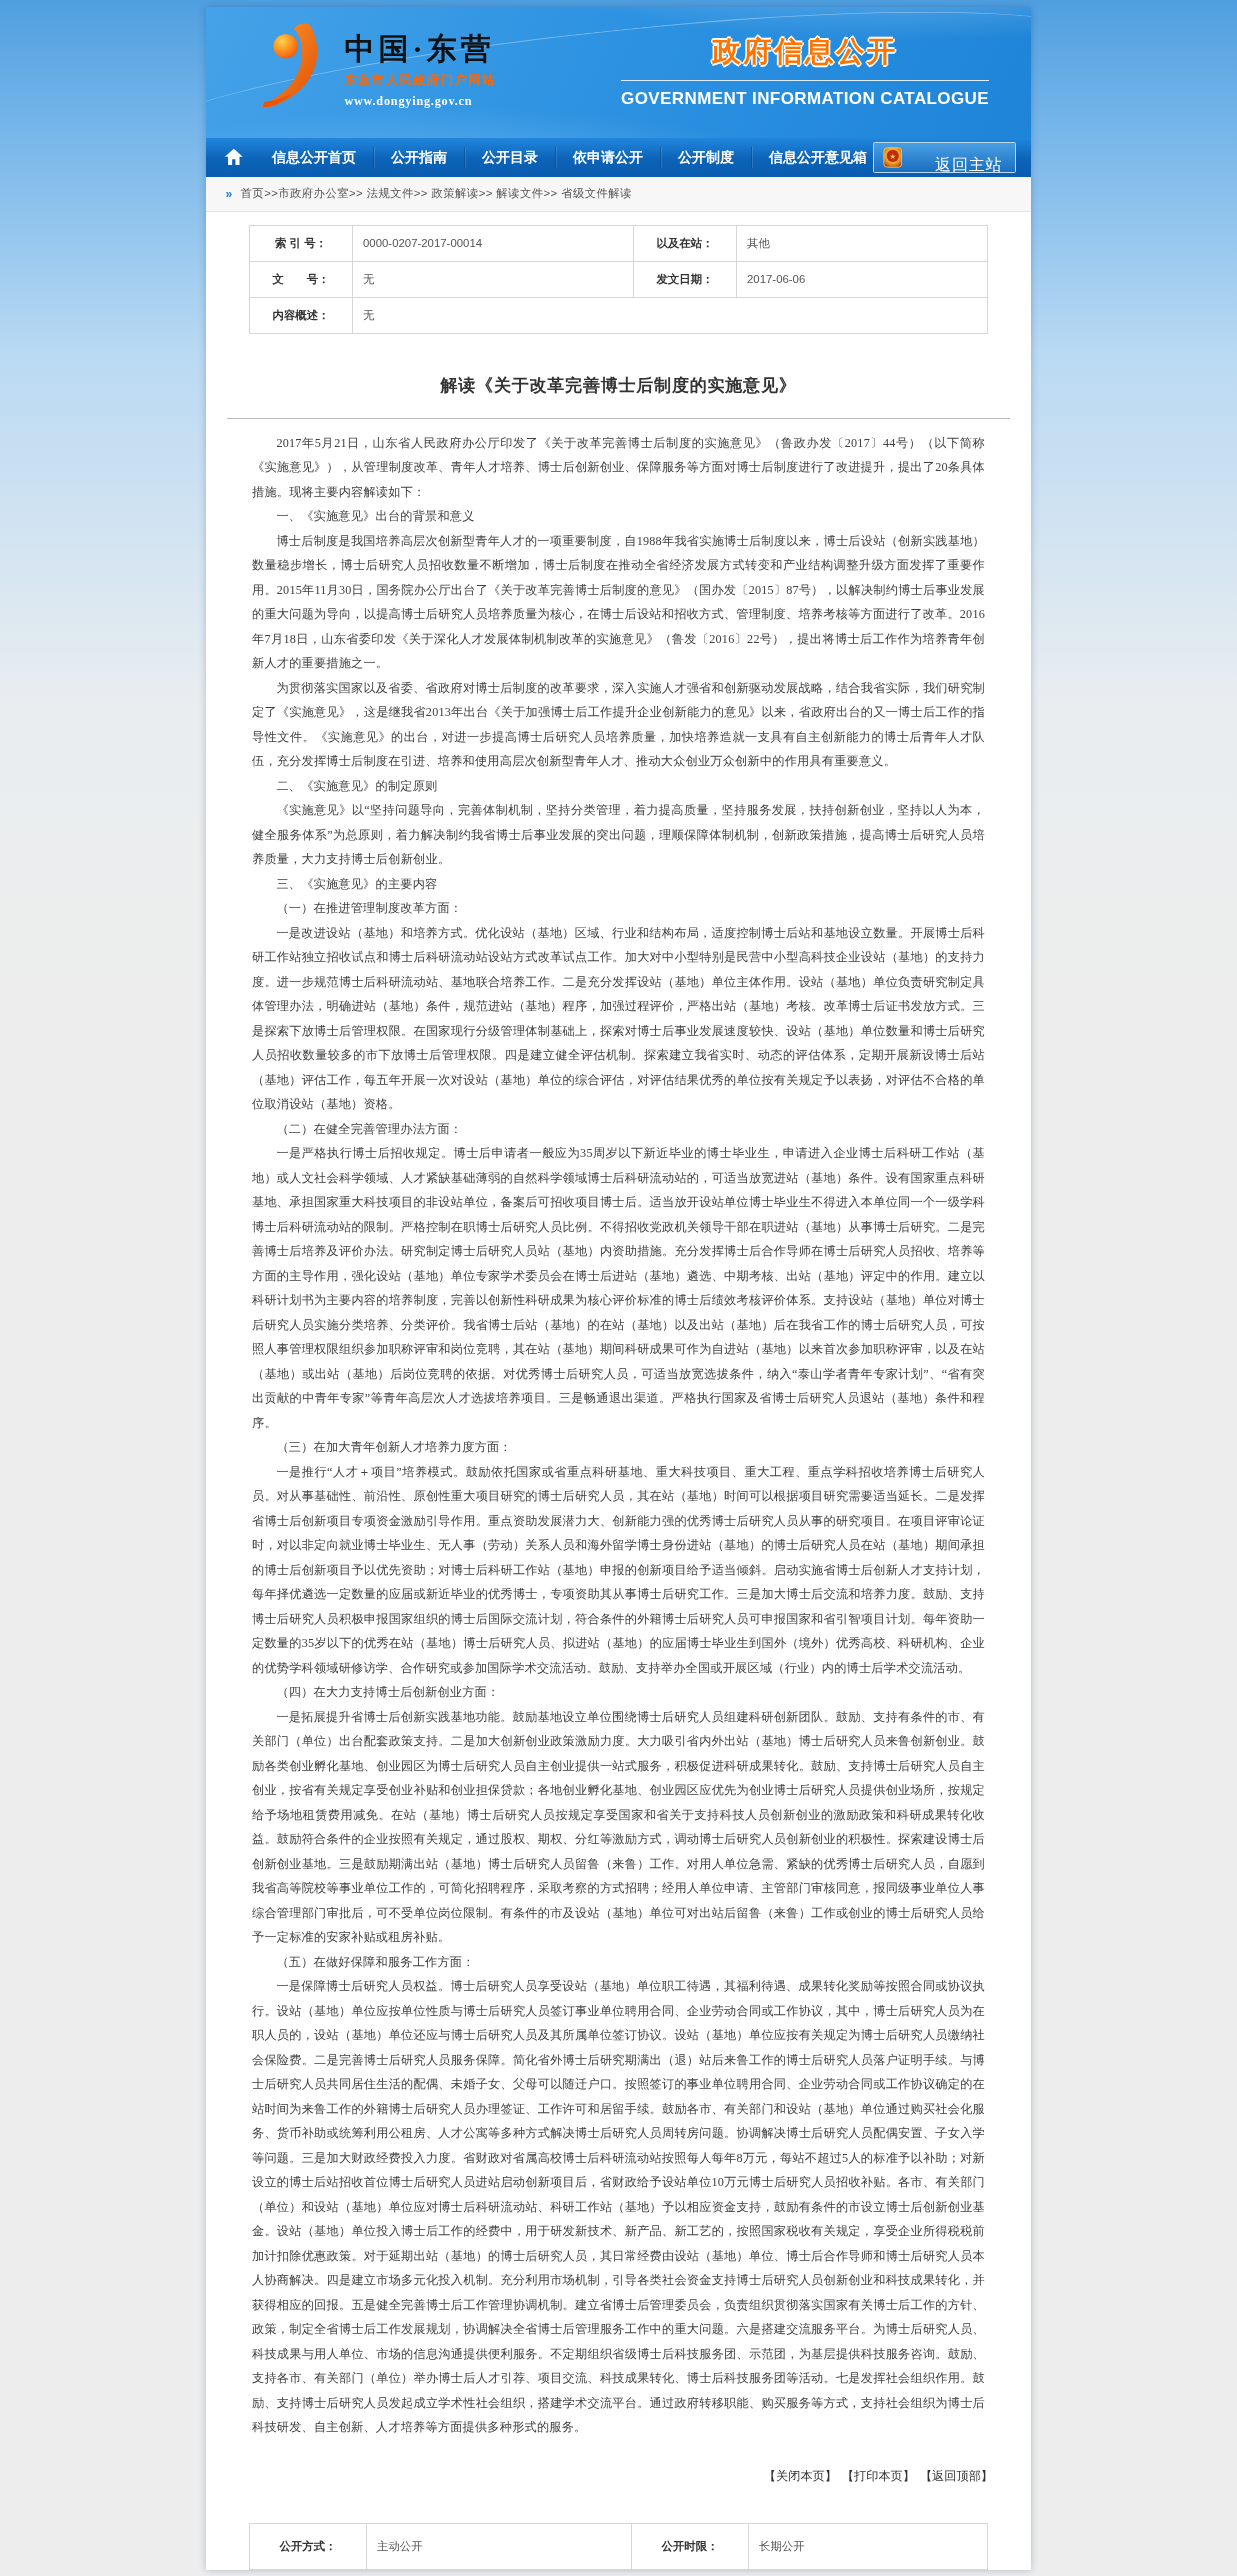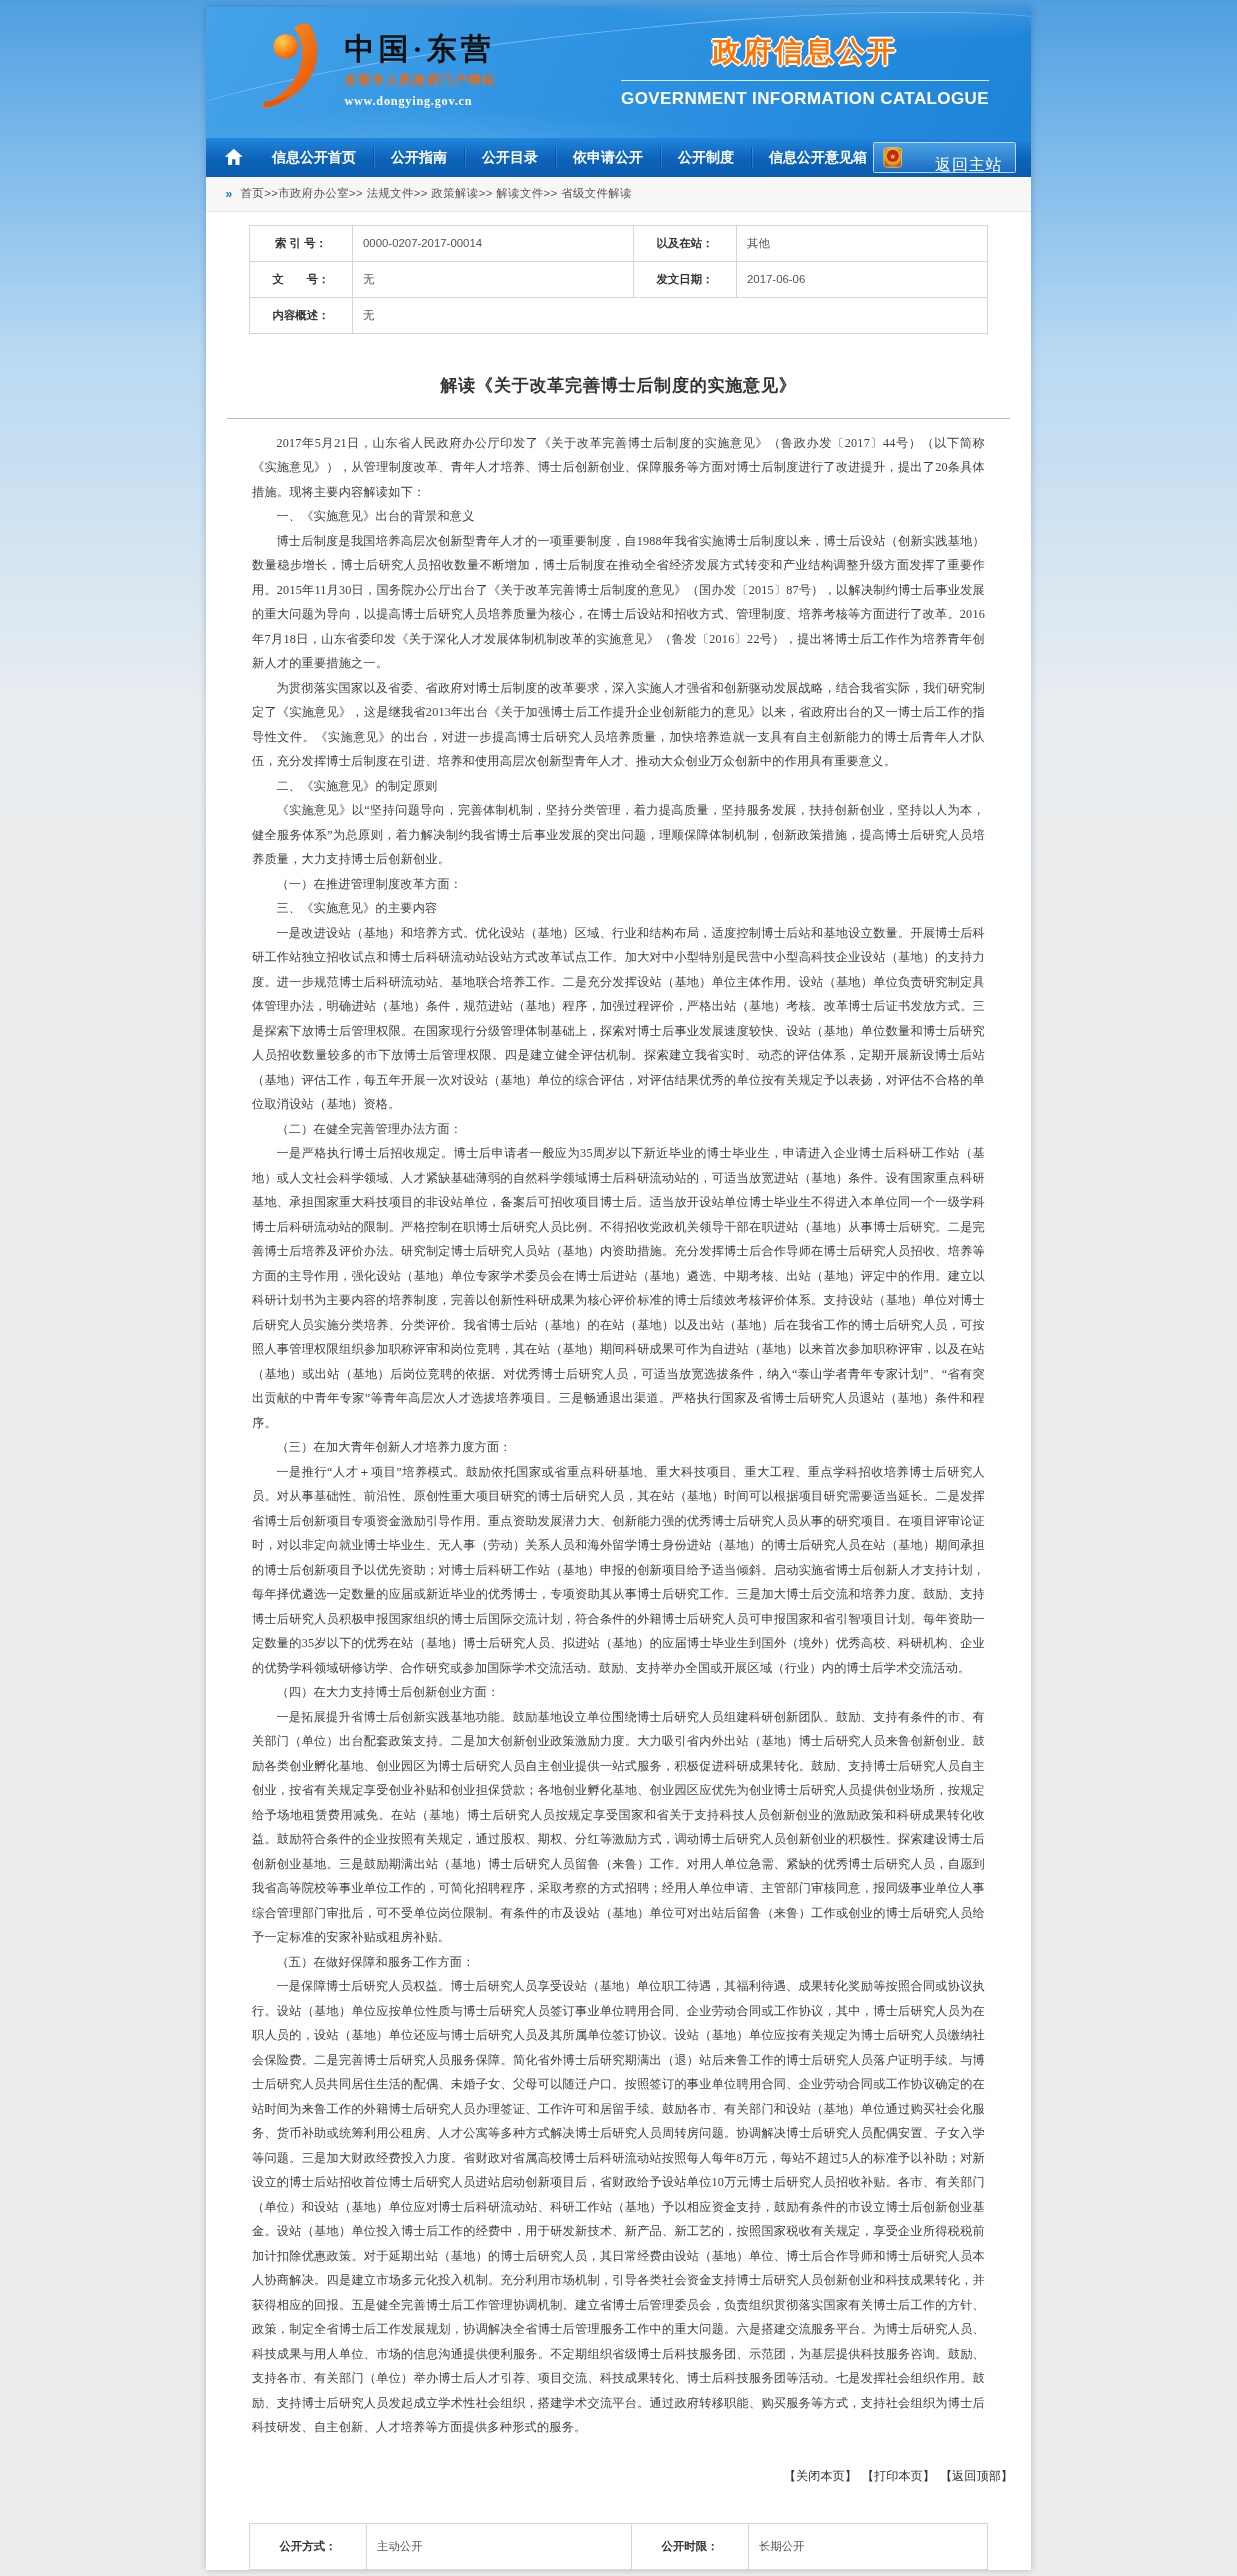--- a/index.html
+++ b/index.html
@@ -53,21 +53,21 @@
   .info-table td.val{padding-left:10px;color:#555;font-family:Liberation Sans, sans-serif;}
   .pub-table{margin:38px auto 34px;}
   .pub-table td{height:43px;}
 
   
   .art-title{font-size:17px;font-weight:bold;color:#333;text-align:center;padding-top:29px;letter-spacing:0.8px;font-family:Liberation Sans, sans-serif;}
   .title-rule{height:1.6px;background:#b9b9b9;margin:21px 21px 0;}
   .article{padding:11.4px 46px 4.9px;}
   .article p{margin:0;text-indent:2em;font-size:12.2px;line-height:24.5px;color:#404040;text-align:justify;
     font-family:"Liberation Serif","DejaVu Serif",serif;letter-spacing:0.2px;}
-  .art-actions{text-align:right;padding:23px 18px 0 0;}
+  .art-actions{text-align:right;padding:23px 38px 0 0;}
   .art-actions .act-link{font-size:12.2px;color:#333;margin-left:4.9px;cursor:pointer;font-family:"Liberation Serif","DejaVu Serif",serif;}
 </style>
 </head>
 <body>
 
 <div class="page-col">
 
   <div class="banner">
     <div class="logo-wrap">
       <svg class="logo-svg" viewBox="0 0 92 122">
@@ -157,22 +157,22 @@
   <h1 class="art-title">解读《关于改革完善博士后制度的实施意见》</h1>
   <div class="title-rule"></div>
 
   <div class="article">
       <p>2017年5月21日，山东省人民政府办公厅印发了《关于改革完善博士后制度的实施意见》（鲁政办发〔2017〕44号）（以下简称《实施意见》），从管理制度改革、青年人才培养、博士后创新创业、保障服务等方面对博士后制度进行了改进提升，提出了20条具体措施。现将主要内容解读如下：</p>
       <p>一、《实施意见》出台的背景和意义</p>
       <p>博士后制度是我国培养高层次创新型青年人才的一项重要制度，自1988年我省实施博士后制度以来，博士后设站（创新实践基地）数量稳步增长，博士后研究人员招收数量不断增加，博士后制度在推动全省经济发展方式转变和产业结构调整升级方面发挥了重要作用。2015年11月30日，国务院办公厅出台了《关于改革完善博士后制度的意见》（国办发〔2015〕87号），以解决制约博士后事业发展的重大问题为导向，以提高博士后研究人员培养质量为核心，在博士后设站和招收方式、管理制度、培养考核等方面进行了改革。2016年7月18日，山东省委印发《关于深化人才发展体制机制改革的实施意见》（鲁发〔2016〕22号），提出将博士后工作作为培养青年创新人才的重要措施之一。</p>
       <p>为贯彻落实国家以及省委、省政府对博士后制度的改革要求，深入实施人才强省和创新驱动发展战略，结合我省实际，我们研究制定了《实施意见》，这是继我省2013年出台《关于加强博士后工作提升企业创新能力的意见》以来，省政府出台的又一博士后工作的指导性文件。《实施意见》的出台，对进一步提高博士后研究人员培养质量，加快培养造就一支具有自主创新能力的博士后青年人才队伍，充分发挥博士后制度在引进、培养和使用高层次创新型青年人才、推动大众创业万众创新中的作用具有重要意义。</p>
       <p>二、《实施意见》的制定原则</p>
       <p>《实施意见》以“坚持问题导向，完善体制机制，坚持分类管理，着力提高质量，坚持服务发展，扶持创新创业，坚持以人为本，健全服务体系”为总原则，着力解决制约我省博士后事业发展的突出问题，理顺保障体制机制，创新政策措施，提高博士后研究人员培养质量，大力支持博士后创新创业。</p>
+      <p>三、《实施意见》的主要内容</p>
       <p>（一）在推进管理制度改革方面：</p>
-      <p>三、《实施意见》的主要内容</p>
       <p>一是改进设站（基地）和培养方式。优化设站（基地）区域、行业和结构布局，适度控制博士后站和基地设立数量。开展博士后科研工作站独立招收试点和博士后科研流动站设站方式改革试点工作。加大对中小型特别是民营中小型高科技企业设站（基地）的支持力度。进一步规范博士后科研流动站、基地联合培养工作。二是充分发挥设站（基地）单位主体作用。设站（基地）单位负责研究制定具体管理办法，明确进站（基地）条件，规范进站（基地）程序，加强过程评价，严格出站（基地）考核。改革博士后证书发放方式。三是探索下放博士后管理权限。在国家现行分级管理体制基础上，探索对博士后事业发展速度较快、设站（基地）单位数量和博士后研究人员招收数量较多的市下放博士后管理权限。四是建立健全评估机制。探索建立我省实时、动态的评估体系，定期开展新设博士后站（基地）评估工作，每五年开展一次对设站（基地）单位的综合评估，对评估结果优秀的单位按有关规定予以表扬，对评估不合格的单位取消设站（基地）资格。</p>
       <p>（二）在健全完善管理办法方面：</p>
       <p>一是严格执行博士后招收规定。博士后申请者一般应为35周岁以下新近毕业的博士毕业生，申请进入企业博士后科研工作站（基地）或人文社会科学领域、人才紧缺基础薄弱的自然科学领域博士后科研流动站的，可适当放宽进站（基地）条件。设有国家重点科研基地、承担国家重大科技项目的非设站单位，备案后可招收项目博士后。适当放开设站单位博士毕业生不得进入本单位同一个一级学科博士后科研流动站的限制。严格控制在职博士后研究人员比例。不得招收党政机关领导干部在职进站（基地）从事博士后研究。二是完善博士后培养及评价办法。研究制定博士后研究人员站（基地）内资助措施。充分发挥博士后合作导师在博士后研究人员招收、培养等方面的主导作用，强化设站（基地）单位专家学术委员会在博士后进站（基地）遴选、中期考核、出站（基地）评定中的作用。建立以科研计划书为主要内容的培养制度，完善以创新性科研成果为核心评价标准的博士后绩效考核评价体系。支持设站（基地）单位对博士后研究人员实施分类培养、分类评价。我省博士后站（基地）的在站（基地）以及出站（基地）后在我省工作的博士后研究人员，可按照人事管理权限组织参加职称评审和岗位竞聘，其在站（基地）期间科研成果可作为自进站（基地）以来首次参加职称评审，以及在站（基地）或出站（基地）后岗位竞聘的依据。对优秀博士后研究人员，可适当放宽选拔条件，纳入“泰山学者青年专家计划”、“省有突出贡献的中青年专家”等青年高层次人才选拔培养项目。三是畅通退出渠道。严格执行国家及省博士后研究人员退站（基地）条件和程序。</p>
       <p>（三）在加大青年创新人才培养力度方面：</p>
       <p>一是推行“人才＋项目”培养模式。鼓励依托国家或省重点科研基地、重大科技项目、重大工程、重点学科招收培养博士后研究人员。对从事基础性、前沿性、原创性重大项目研究的博士后研究人员，其在站（基地）时间可以根据项目研究需要适当延长。二是发挥省博士后创新项目专项资金激励引导作用。重点资助发展潜力大、创新能力强的优秀博士后研究人员从事的研究项目。在项目评审论证时，对以非定向就业博士毕业生、无人事（劳动）关系人员和海外留学博士身份进站（基地）的博士后研究人员在站（基地）期间承担的博士后创新项目予以优先资助；对博士后科研工作站（基地）申报的创新项目给予适当倾斜。启动实施省博士后创新人才支持计划，每年择优遴选一定数量的应届或新近毕业的优秀博士，专项资助其从事博士后研究工作。三是加大博士后交流和培养力度。鼓励、支持博士后研究人员积极申报国家组织的博士后国际交流计划，符合条件的外籍博士后研究人员可申报国家和省引智项目计划。每年资助一定数量的35岁以下的优秀在站（基地）博士后研究人员、拟进站（基地）的应届博士毕业生到国外（境外）优秀高校、科研机构、企业的优势学科领域研修访学、合作研究或参加国际学术交流活动。鼓励、支持举办全国或开展区域（行业）内的博士后学术交流活动。</p>
       <p>（四）在大力支持博士后创新创业方面：</p>
       <p>一是拓展提升省博士后创新实践基地功能。鼓励基地设立单位围绕博士后研究人员组建科研创新团队。鼓励、支持有条件的市、有关部门（单位）出台配套政策支持。二是加大创新创业政策激励力度。大力吸引省内外出站（基地）博士后研究人员来鲁创新创业。鼓励各类创业孵化基地、创业园区为博士后研究人员自主创业提供一站式服务，积极促进科研成果转化。鼓励、支持博士后研究人员自主创业，按省有关规定享受创业补贴和创业担保贷款；各地创业孵化基地、创业园区应优先为创业博士后研究人员提供创业场所，按规定给予场地租赁费用减免。在站（基地）博士后研究人员按规定享受国家和省关于支持科技人员创新创业的激励政策和科研成果转化收益。鼓励符合条件的企业按照有关规定，通过股权、期权、分红等激励方式，调动博士后研究人员创新创业的积极性。探索建设博士后创新创业基地。三是鼓励期满出站（基地）博士后研究人员留鲁（来鲁）工作。对用人单位急需、紧缺的优秀博士后研究人员，自愿到我省高等院校等事业单位工作的，可简化招聘程序，采取考察的方式招聘；经用人单位申请、主管部门审核同意，报同级事业单位人事综合管理部门审批后，可不受单位岗位限制。有条件的市及设站（基地）单位可对出站后留鲁（来鲁）工作或创业的博士后研究人员给予一定标准的安家补贴或租房补贴。</p>
       <p>（五）在做好保障和服务工作方面：</p>
       <p>一是保障博士后研究人员权益。博士后研究人员享受设站（基地）单位职工待遇，其福利待遇、成果转化奖励等按照合同或协议执行。设站（基地）单位应按单位性质与博士后研究人员签订事业单位聘用合同、企业劳动合同或工作协议，其中，博士后研究人员为在职人员的，设站（基地）单位还应与博士后研究人员及其所属单位签订协议。设站（基地）单位应按有关规定为博士后研究人员缴纳社会保险费。二是完善博士后研究人员服务保障。简化省外博士后研究期满出（退）站后来鲁工作的博士后研究人员落户证明手续。与博士后研究人员共同居住生活的配偶、未婚子女、父母可以随迁户口。按照签订的事业单位聘用合同、企业劳动合同或工作协议确定的在站时间为来鲁工作的外籍博士后研究人员办理签证、工作许可和居留手续。鼓励各市、有关部门和设站（基地）单位通过购买社会化服务、货币补助或统筹利用公租房、人才公寓等多种方式解决博士后研究人员周转房问题。协调解决博士后研究人员配偶安置、子女入学等问题。三是加大财政经费投入力度。省财政对省属高校博士后科研流动站按照每人每年8万元，每站不超过5人的标准予以补助；对新设立的博士后站招收首位博士后研究人员进站启动创新项目后，省财政给予设站单位10万元博士后研究人员招收补贴。各市、有关部门（单位）和设站（基地）单位应对博士后科研流动站、科研工作站（基地）予以相应资金支持，鼓励有条件的市设立博士后创新创业基金。设站（基地）单位投入博士后工作的经费中，用于研发新技术、新产品、新工艺的，按照国家税收有关规定，享受企业所得税税前加计扣除优惠政策。对于延期出站（基地）的博士后研究人员，其日常经费由设站（基地）单位、博士后合作导师和博士后研究人员本人协商解决。四是建立市场多元化投入机制。充分利用市场机制，引导各类社会资金支持博士后研究人员创新创业和科技成果转化，并获得相应的回报。五是健全完善博士后工作管理协调机制。建立省博士后管理委员会，负责组织贯彻落实国家有关博士后工作的方针、政策，制定全省博士后工作发展规划，协调解决全省博士后管理服务工作中的重大问题。六是搭建交流服务平台。为博士后研究人员、科技成果与用人单位、市场的信息沟通提供便利服务。不定期组织省级博士后科技服务团、示范团，为基层提供科技服务咨询。鼓励、支持各市、有关部门（单位）举办博士后人才引荐、项目交流、科技成果转化、博士后科技服务团等活动。七是发挥社会组织作用。鼓励、支持博士后研究人员发起成立学术性社会组织，搭建学术交流平台。通过政府转移职能、购买服务等方式，支持社会组织为博士后科技研发、自主创新、人才培养等方面提供多种形式的服务。</p>
     </div>

